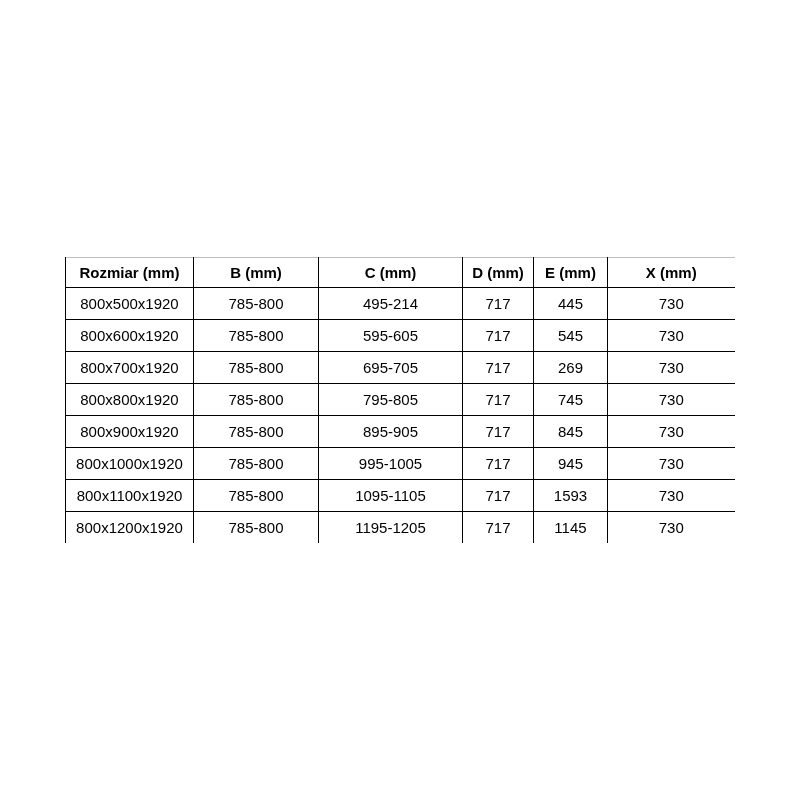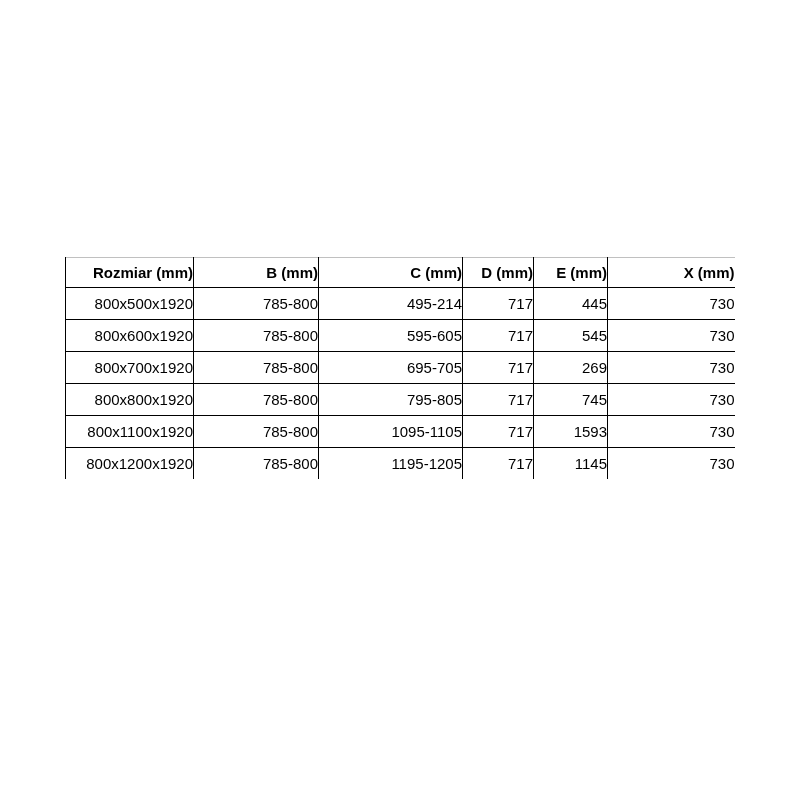--- a/index.html
+++ b/index.html
@@ -27,21 +27,21 @@
   .spec-table col.c-c       { width: 144px; }
   .spec-table col.c-d       { width: 71px; }
   .spec-table col.c-e       { width: 74px; }
   .spec-table col.c-x       { width: 127px; }
 
   .spec-table th,
   .spec-table td {
     border-left: 1px solid #000000;   
     border-bottom: 1px solid #000000; 
     padding: 0;
-    text-align: right;
+    text-align: center;
     vertical-align: middle;
     font-size: 15px;
     white-space: nowrap;
     overflow: hidden;
   }
   .spec-table th {
     height: 29px;
     font-weight: bold;
   }
   .spec-table td {
@@ -102,20 +102,36 @@
     </tr>
     <tr>
       <td>800x800x1920</td>
       <td>785-800</td>
       <td>795-805</td>
       <td>717</td>
       <td>745</td>
       <td>730</td>
     </tr>
     <tr>
+      <td>800x900x1920</td>
+      <td>785-800</td>
+      <td>895-905</td>
+      <td>717</td>
+      <td>845</td>
+      <td>730</td>
+    </tr>
+    <tr>
+      <td>800x1000x1920</td>
+      <td>785-800</td>
+      <td>995-1005</td>
+      <td>717</td>
+      <td>945</td>
+      <td>730</td>
+    </tr>
+    <tr>
       <td>800x1100x1920</td>
       <td>785-800</td>
       <td>1095-1105</td>
       <td>717</td>
       <td>1593</td>
       <td>730</td>
     </tr>
     <tr>
       <td>800x1200x1920</td>
       <td>785-800</td>

